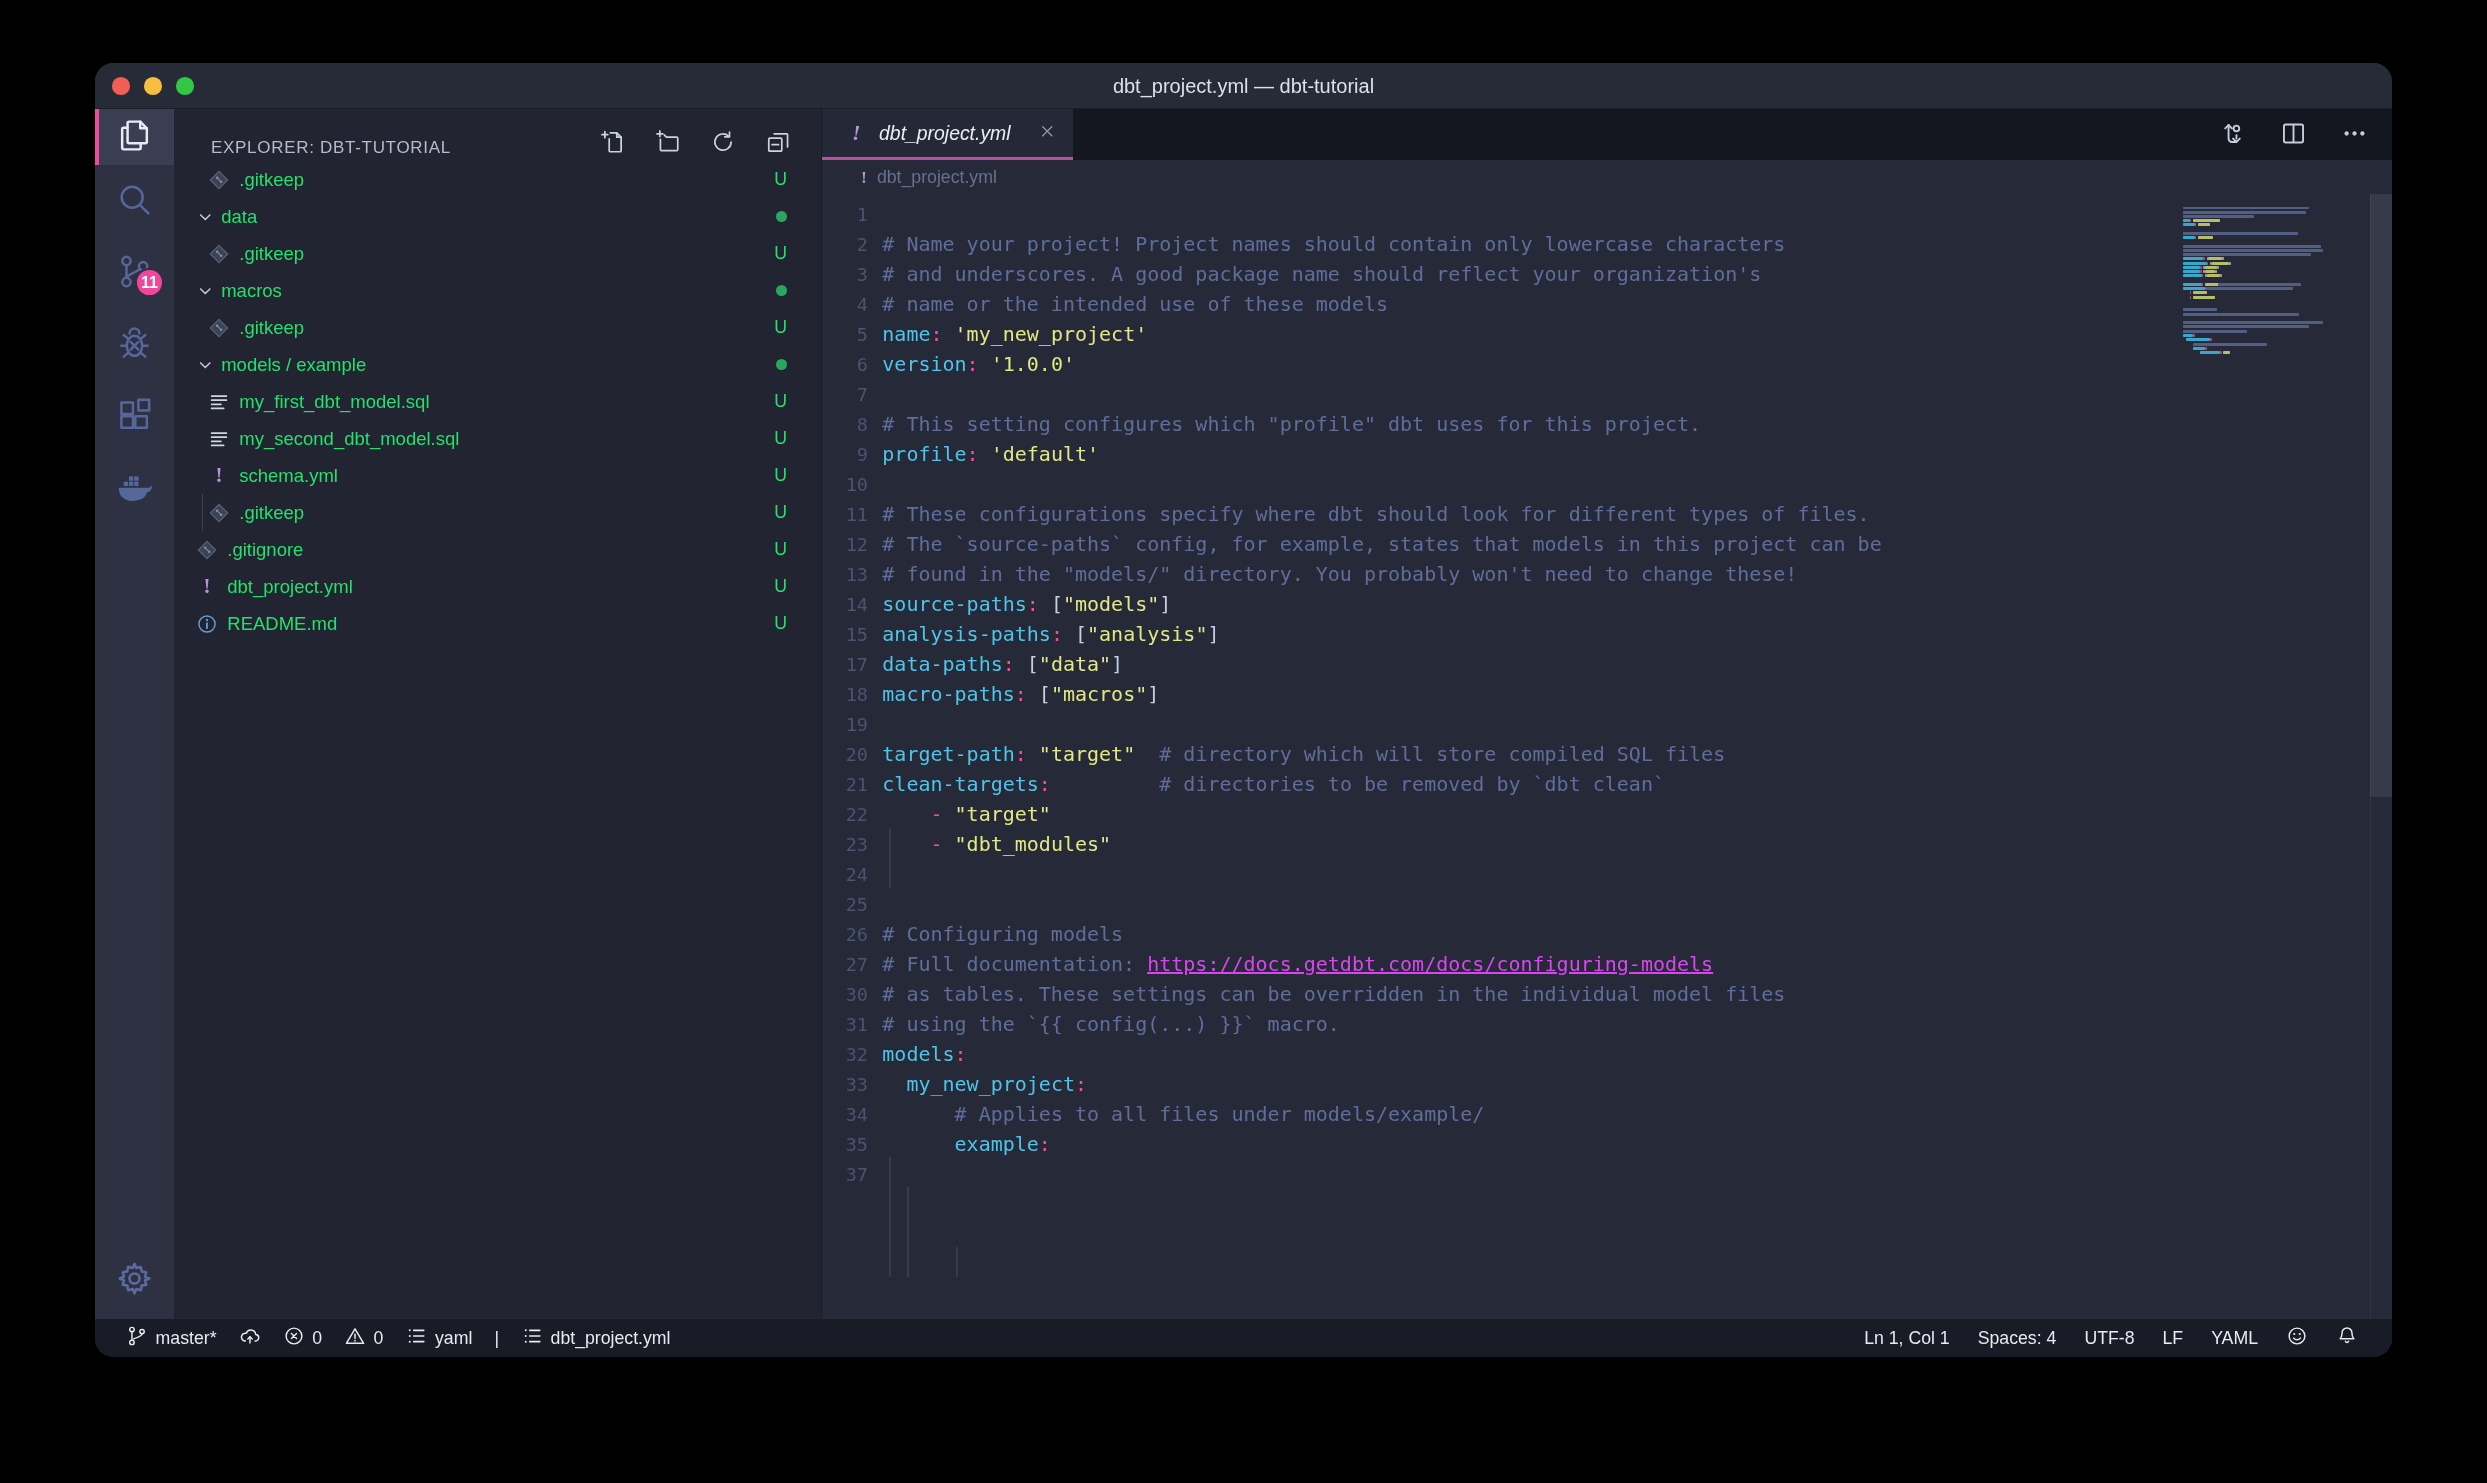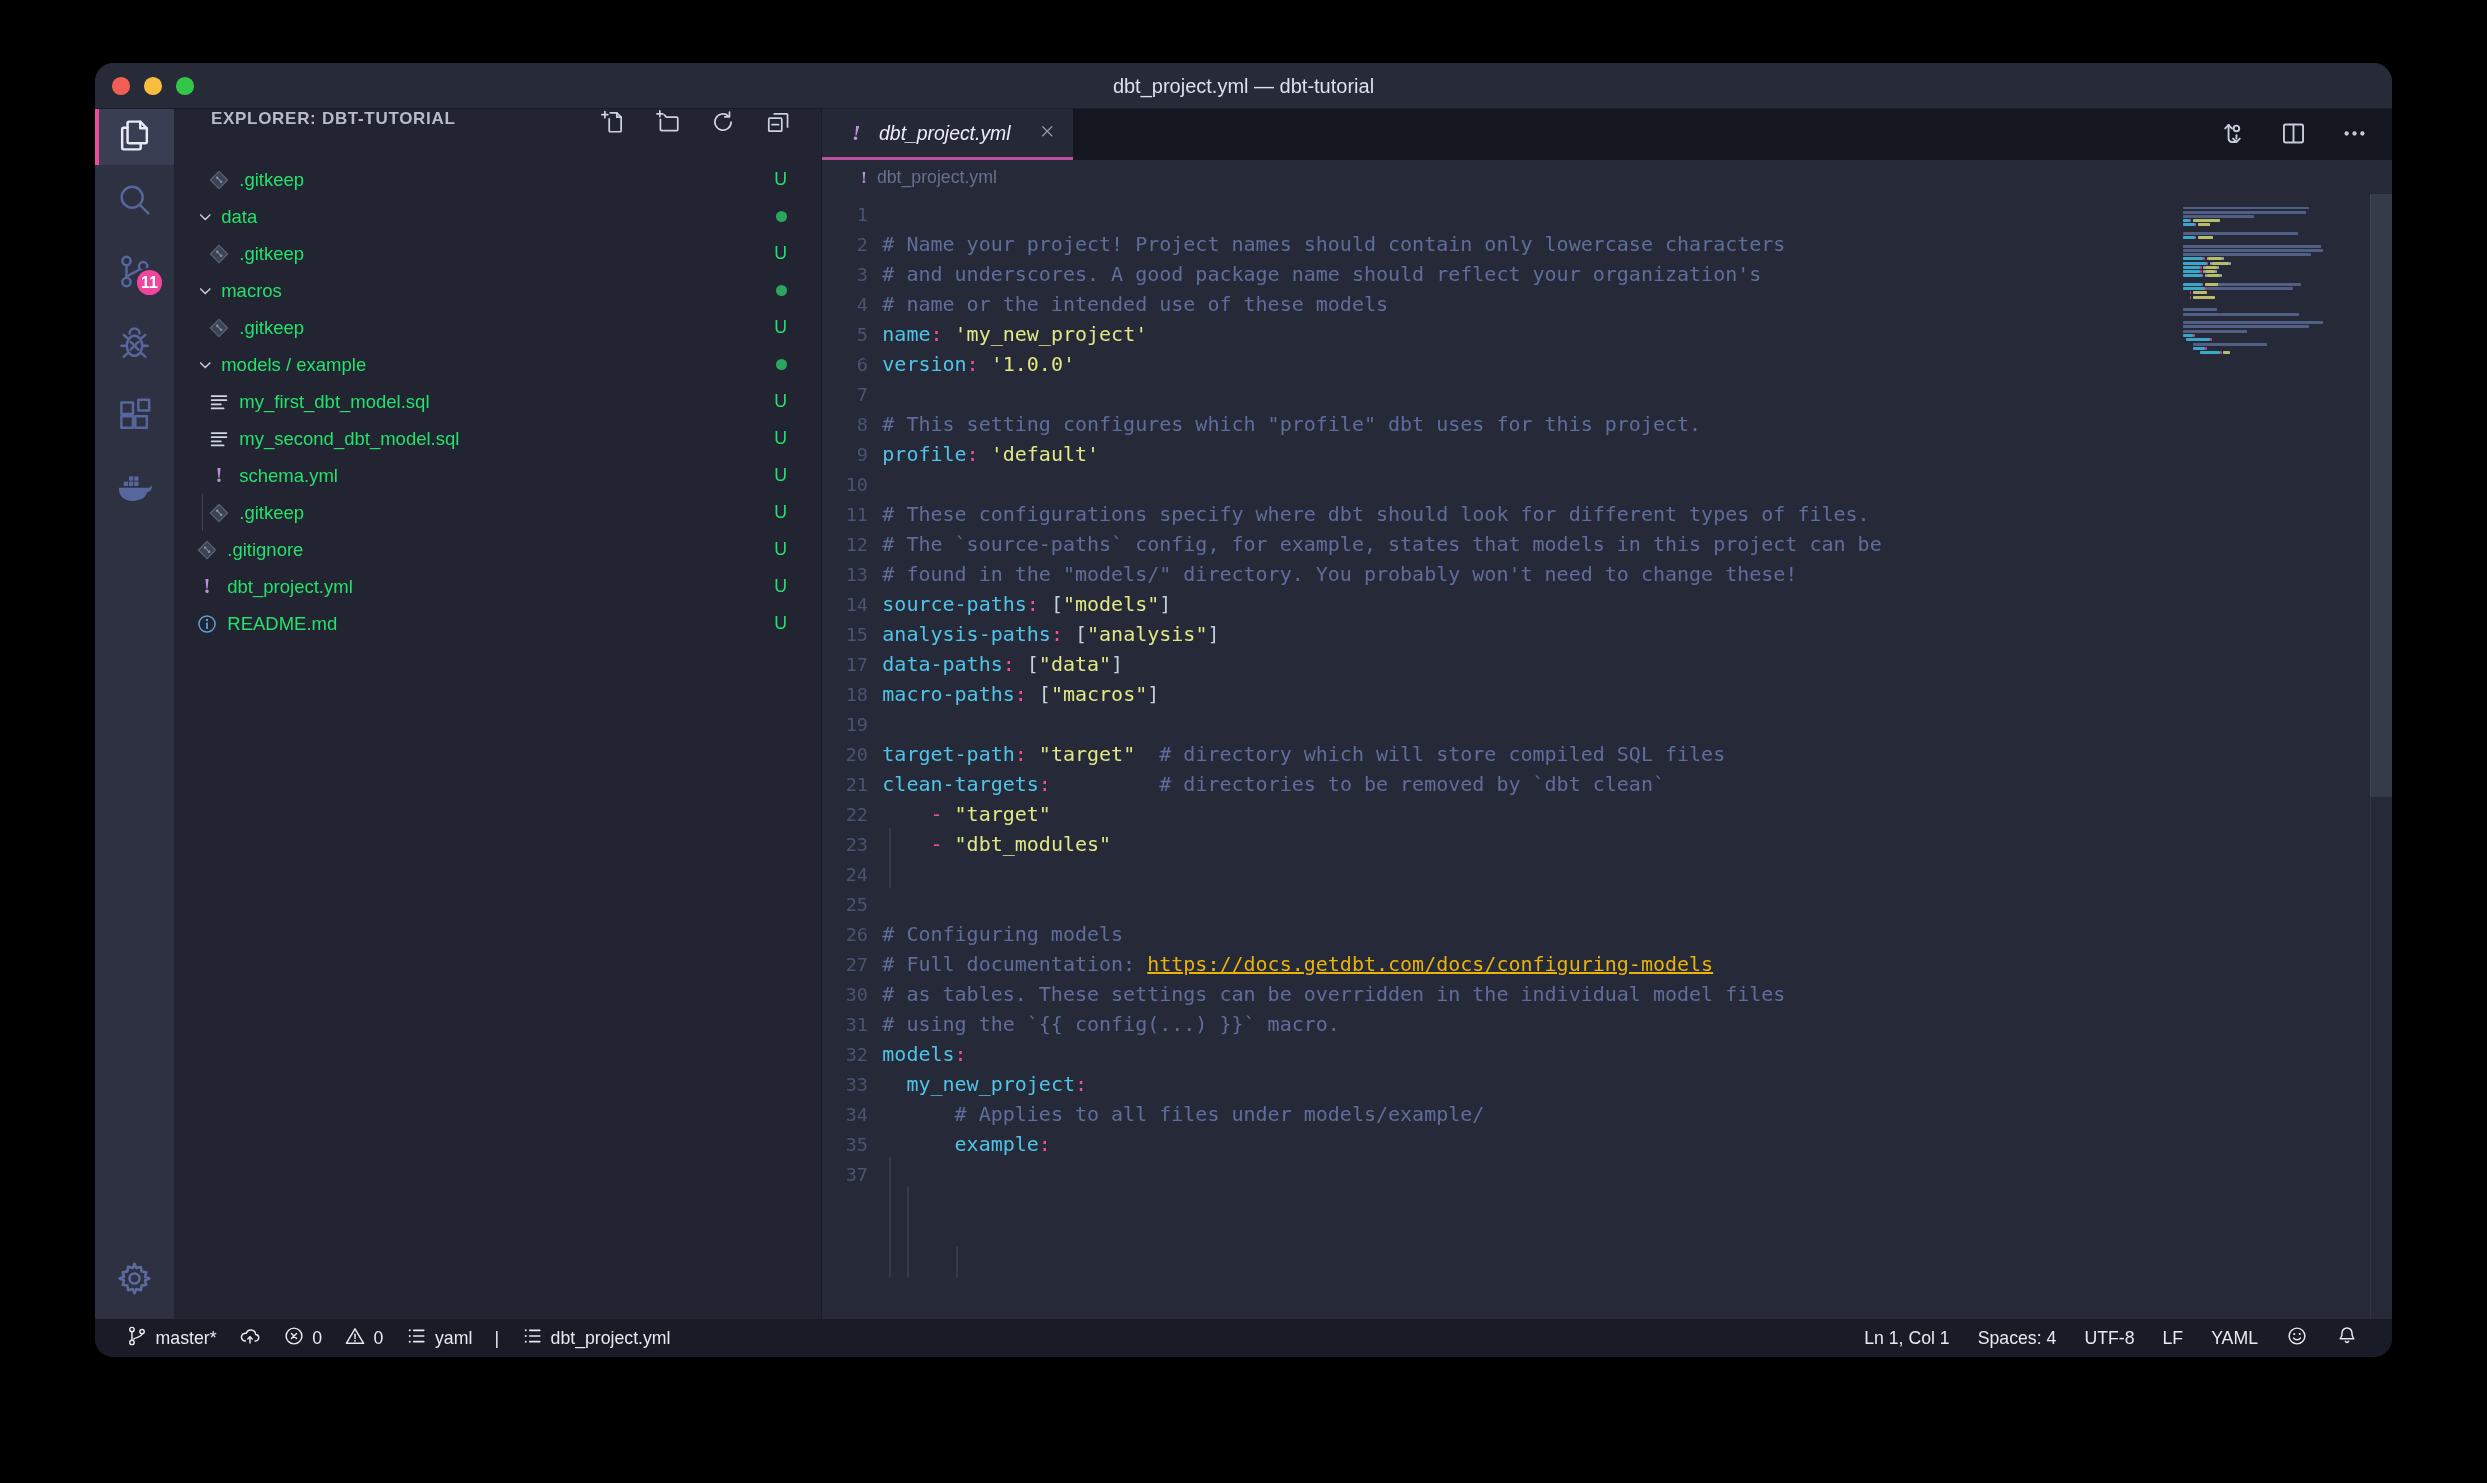--- a/index.html
+++ b/index.html
@@ -30,21 +30,21 @@
   .ab-item.active { background:#3a3e52; color:#e8ebf5; }
   .ab-item.active::before { content:""; position:absolute; left:0; top:0; bottom:0; width:4.2px; background:#ef4b9b; }
   .ab-badge { position:absolute; right:10px; bottom:11.8px; min-width:29px; height:29px; border-radius:14.3px;
     background:#f0479c; color:#fff; font-size:16px; font-weight:bold; display:flex; align-items:center; justify-content:center;
     border:2.5px solid #2e3142; }
   .ab-settings { position:absolute; bottom:18.5px; left:0; width:79px; display:flex; justify-content:center; color:#5b6b9d; cursor:pointer; }
   .ab-settings svg { width:39px; height:39px; }
 
   
   .sidebar { width:648px; background:#222431; flex:none; display:flex; flex-direction:column; border-right:0.8px solid #1a1c25; }
-  .sb-header { height:49px; display:flex; align-items:flex-start; padding-left:37px; position:relative; flex:none;font-weight:bold; }
+  .sb-header { height:49px; display:flex; align-items:flex-end; padding-left:37px; position:relative; flex:none; }
   .sb-header-label { color:#b6bccd; font-size:17px; letter-spacing:0.7px; }
   .sb-actions { position:absolute; right:30px; display:flex; gap:29px; color:#ccd2e0; }
   .sb-actions svg { width:26px; height:26px; cursor:pointer; }
   .tree { flex:1; padding-top:3.4px; }
   .tree-row { height:37px; display:flex; align-items:center; position:relative; color:#25e06b; font-size:18.5px; cursor:pointer; }
   .tree-row.selected { background:#3c4251; }
   .tr-chev { width:18.5px; height:18.5px; color:#c3c9d8; flex:none; margin-right:6.7px; }
   .tr-icon { width:22px; height:22px; flex:none; margin-right:9.3px; display:flex; align-items:center; justify-content:center; }
   .tr-label { white-space:nowrap; }
   .tr-right { position:absolute; right:34px; display:flex; align-items:center; }
@@ -73,21 +73,21 @@
   .codearea { flex:1; position:relative; overflow:hidden; }
   .code-lines { padding-top:5px; }
   .code-line { height:30px; display:flex; align-items:center; }
   .ln { width:46px; flex:none; text-align:right; color:#4a5472; font-family:"DejaVu Sans Mono", monospace; font-size:18.5px; }
   .lc { margin-left:14.3px; font-family:"DejaVu Sans Mono", monospace; font-size:20px; white-space:pre; color:#c6cede; }
   .lc .c { color:#5f6d9b; }
   .lc .k { color:#4fc4e8;text-align:center; }
   .lc .p { color:#f84d96; }
   .lc .s { color:#e2e884; }
   .lc .b { color:#c6cede; }
-  .lc .l { color:#eab308; text-decoration:underline; }
+  .lc .l { color:#d946ef; text-decoration:underline; }
   .indent-guide { position:absolute; width:1.7px; background:rgba(255,255,255,.08); }
 
   .minimap { position:absolute; top:8.4px; right:25px; width:184px; }
   .mm-bar { position:absolute; height:2.7px; border-radius:0.8px; }
   .scroll-track { position:absolute; top:0; right:0; bottom:0; width:22px; border-left:0.8px solid rgba(255,255,255,.05); }
   .scroll-slider { position:absolute; top:0; right:0; width:22px; height:603px; background:rgba(140,150,170,.16); }
 
   
   .statusbar { height:38px; background:#191b26; flex:none; display:flex; align-items:center;
     padding:0 34px 0 31px; color:#e8eaf1; font-size:17.7px; }

